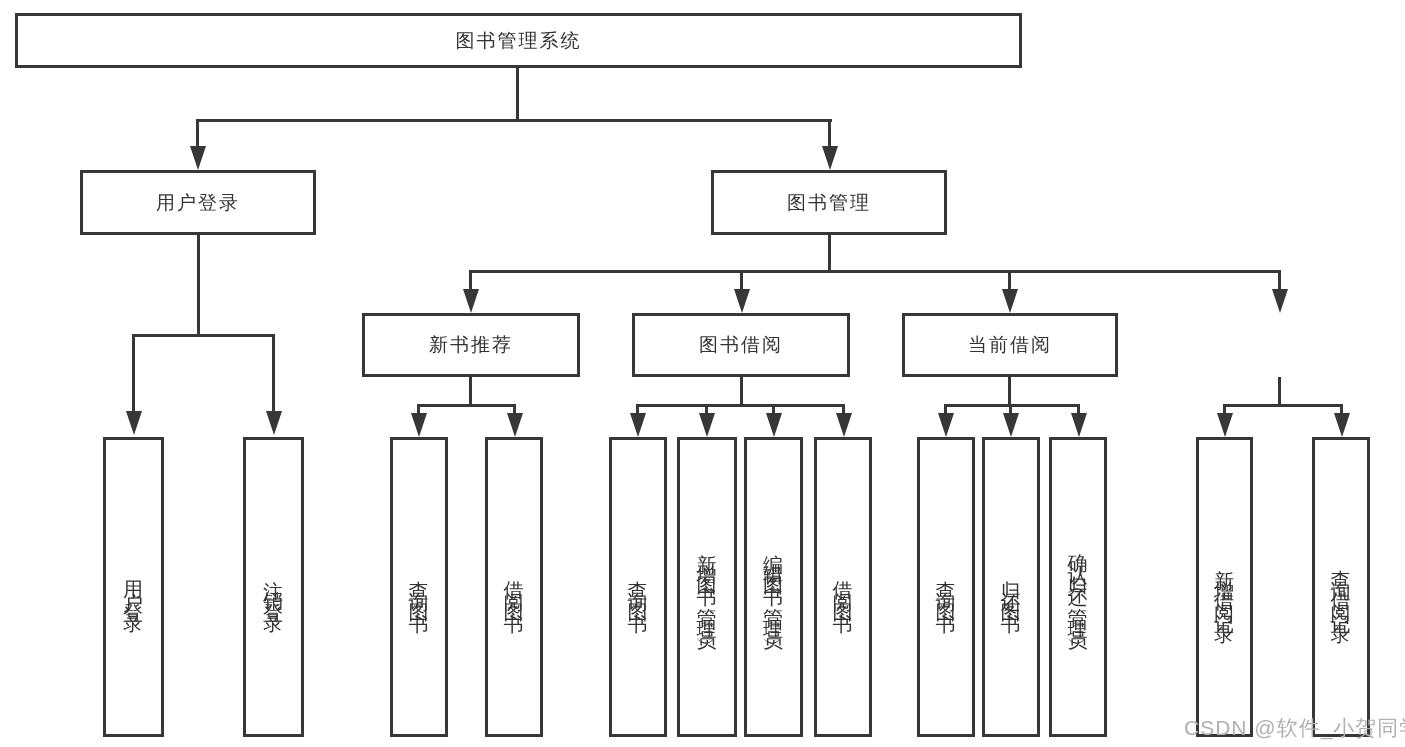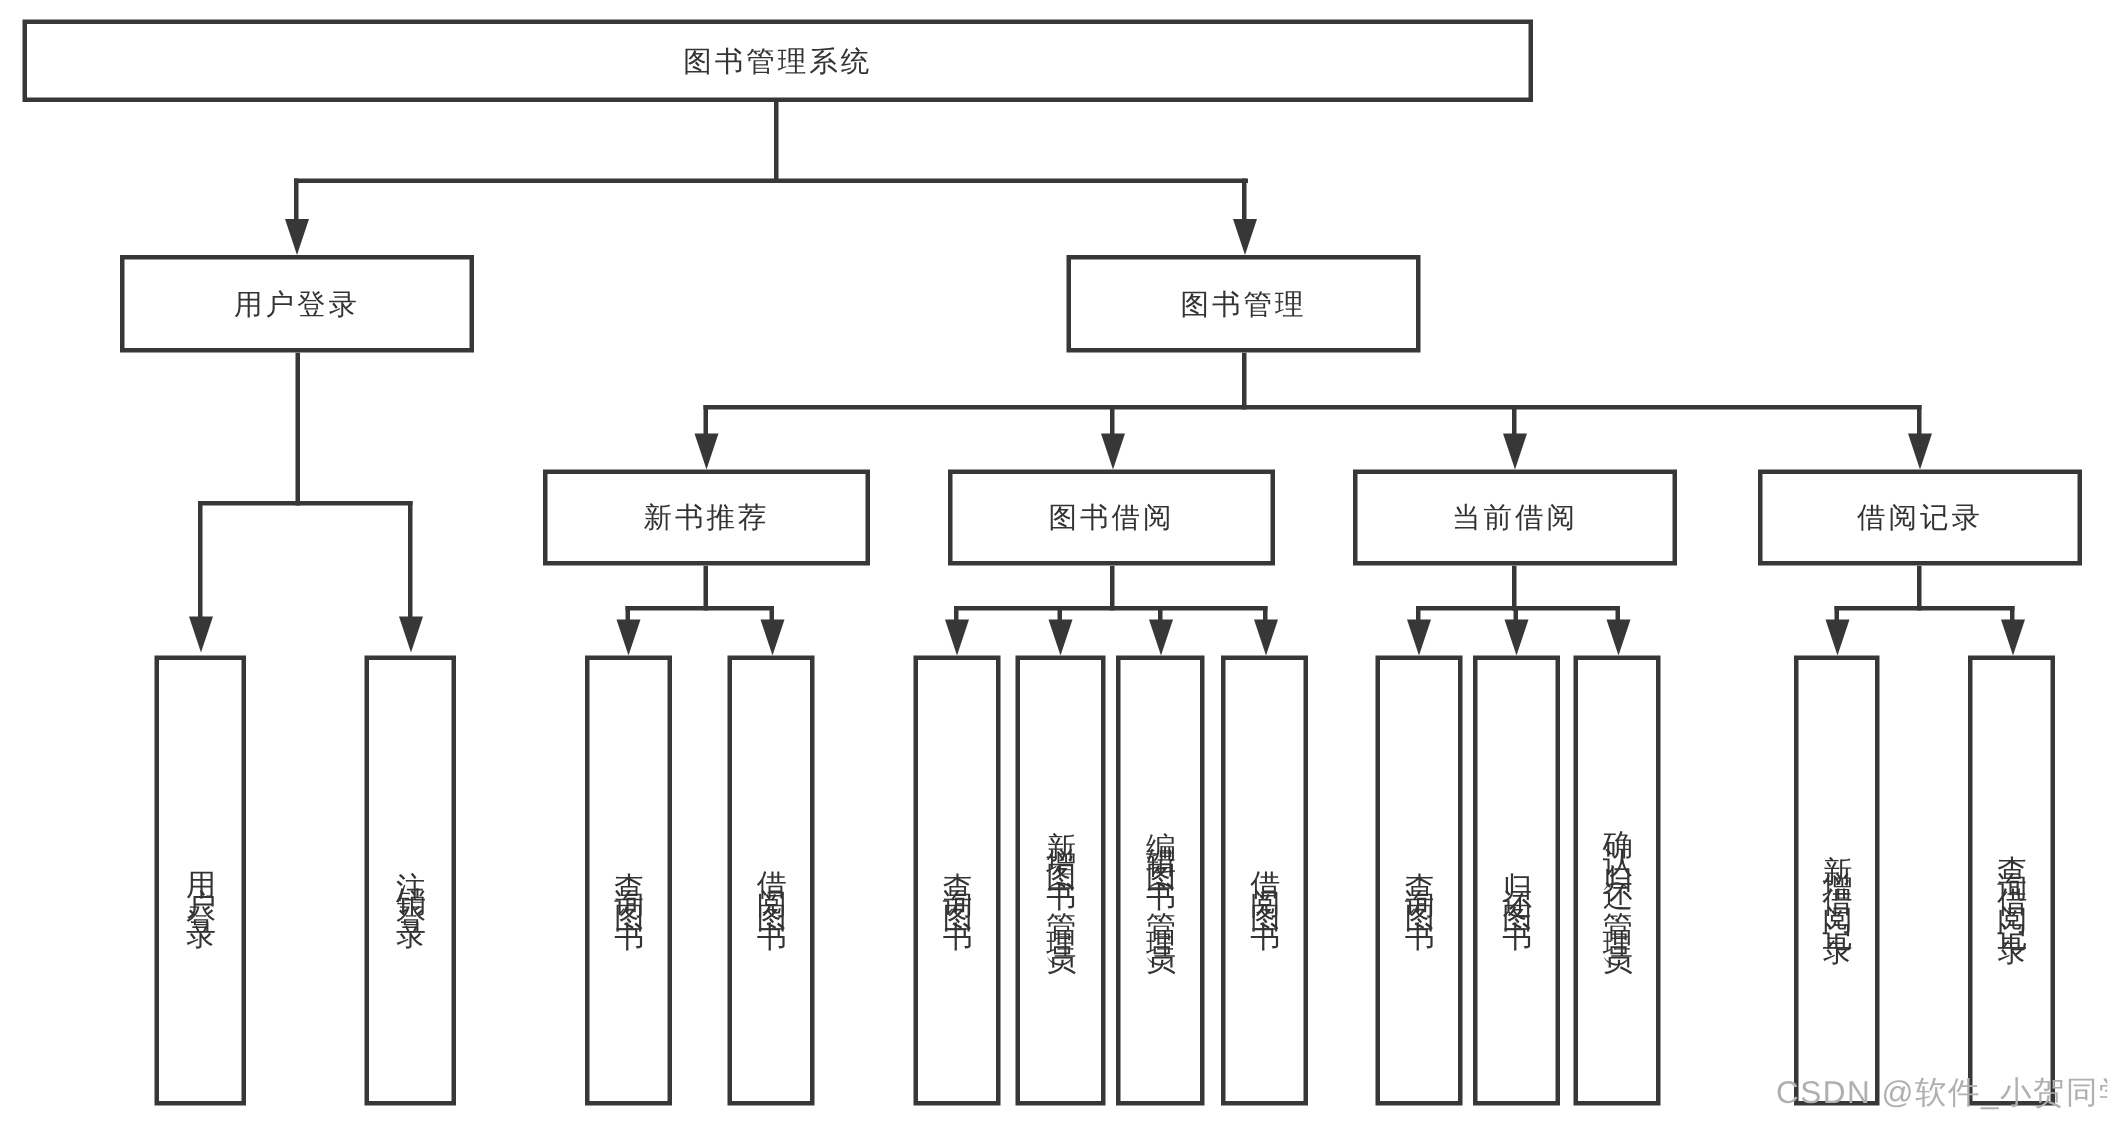--- a/index.html
+++ b/index.html
@@ -137,23 +137,20 @@
   </div>
 
   <div class="box" style="left:632px; top:313px; width:218px; height:64px;">
     <span class="hlabel">图书借阅</span>
   </div>
 
   <div class="box" style="left:902px; top:313px; width:216px; height:64px;">
     <span class="hlabel">当前借阅</span>
   </div>
 
-  <div class="box" style="left:1172px; top:313px; width:216px; height:64px;">
-    <span class="hlabel">借阅记录</span>
-  </div>
 
   <div class="box" style="left:103px; top:437px; width:61px; height:300px;">
     <span class="vlabel">用户登录</span>
   </div>
 
   <div class="box" style="left:243px; top:437px; width:61px; height:300px;">
     <span class="vlabel">注销登录</span>
   </div>
 
   <div class="box" style="left:390px; top:437px; width:58px; height:300px;">

